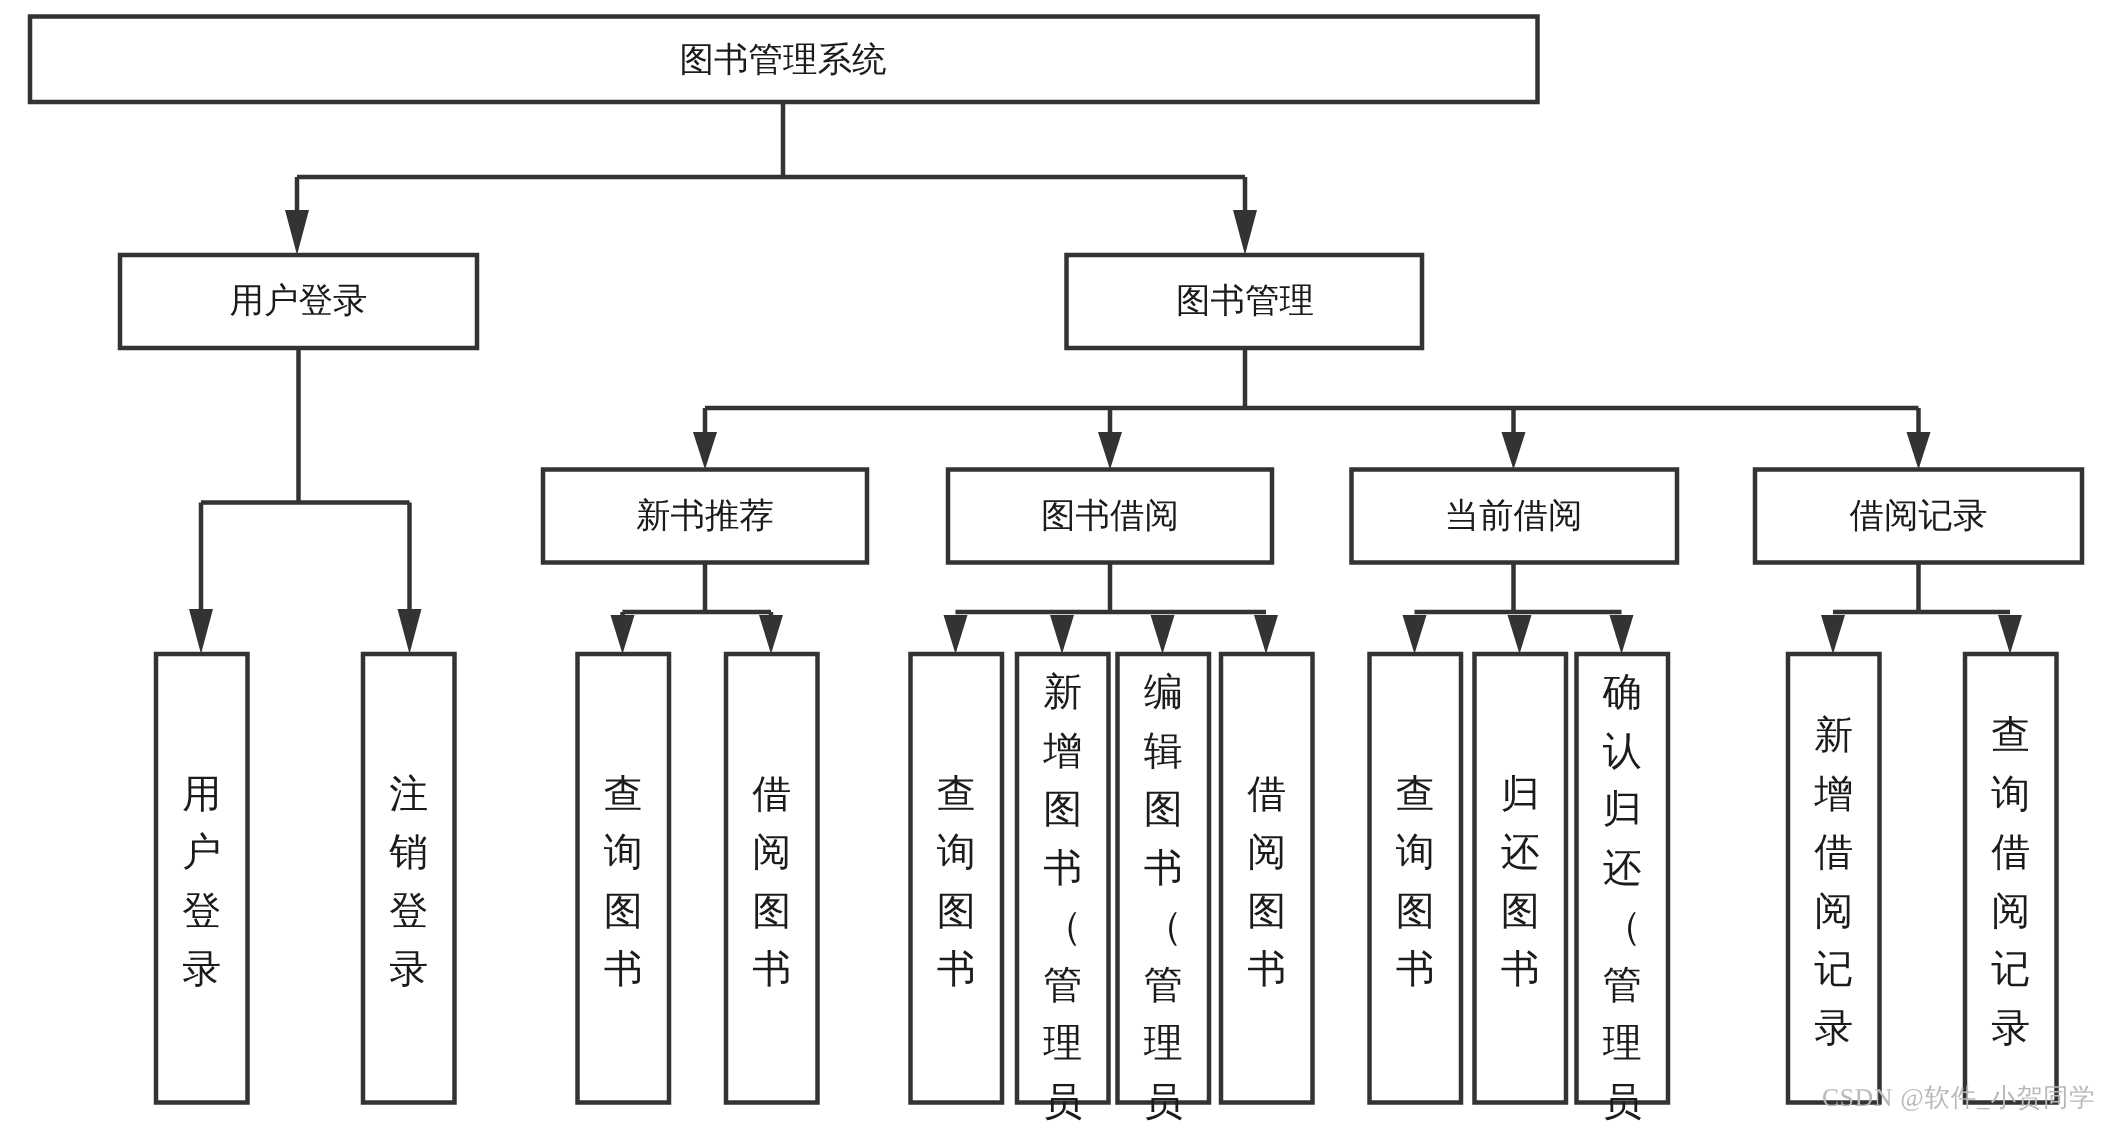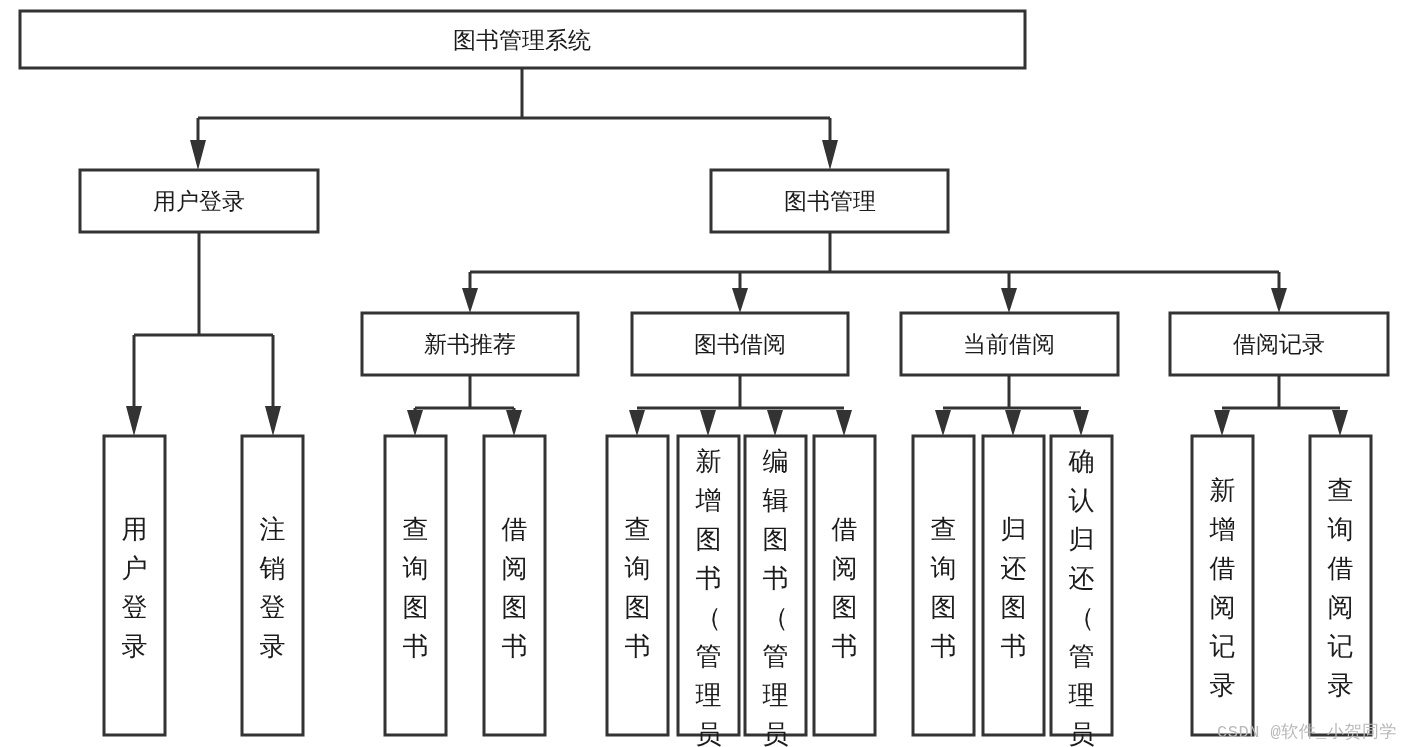--- a/index.html
+++ b/index.html
@@ -43,21 +43,21 @@
     fill: none;
   }
   .arrow-head {
     fill: #333333;
     stroke: none;
   }
   .watermark {
     position: absolute;
     right: 8px;
     bottom: 4px;
-    font-family: Liberation Mono, monospace;
+    font-family: Liberation Serif, serif;
     font-size: 17px;
     color: #b9b9b9;
     letter-spacing: 0.5px;
     white-space: nowrap;
     pointer-events: none;
   }
 </style>
 </head>
 <body>
 

